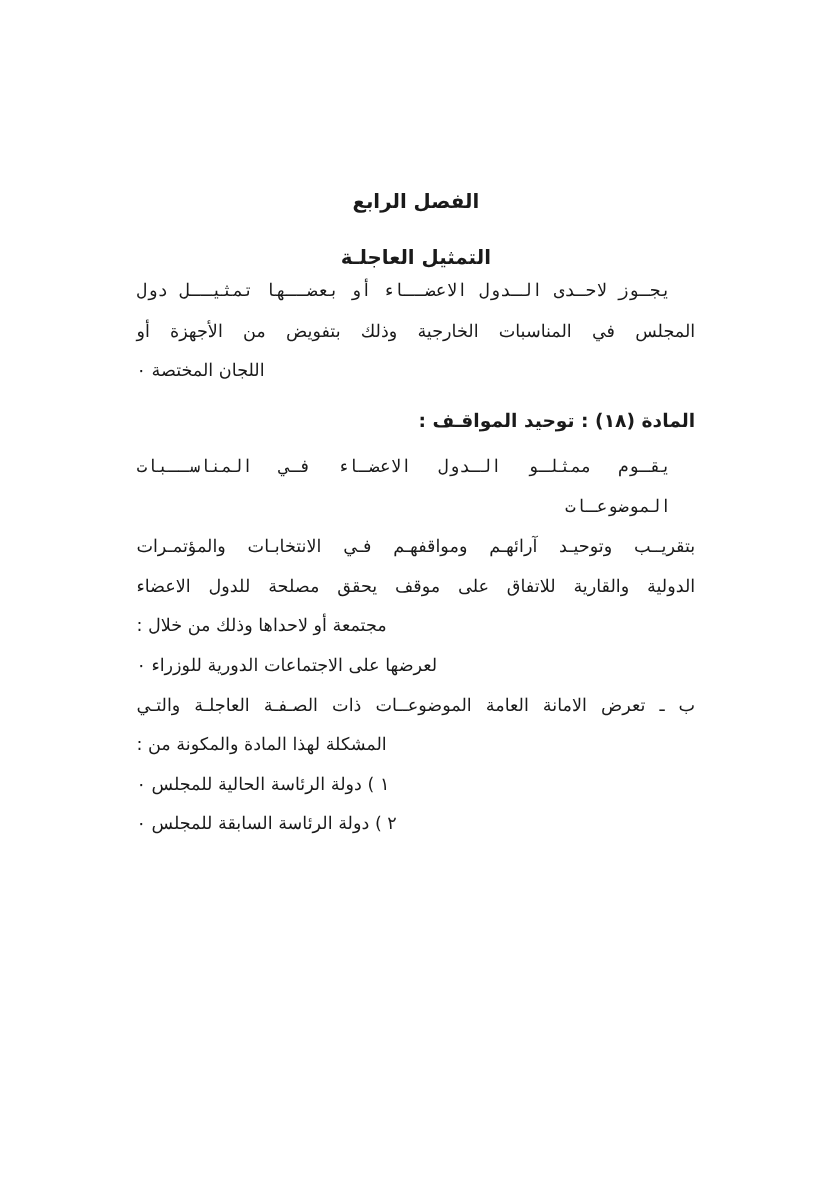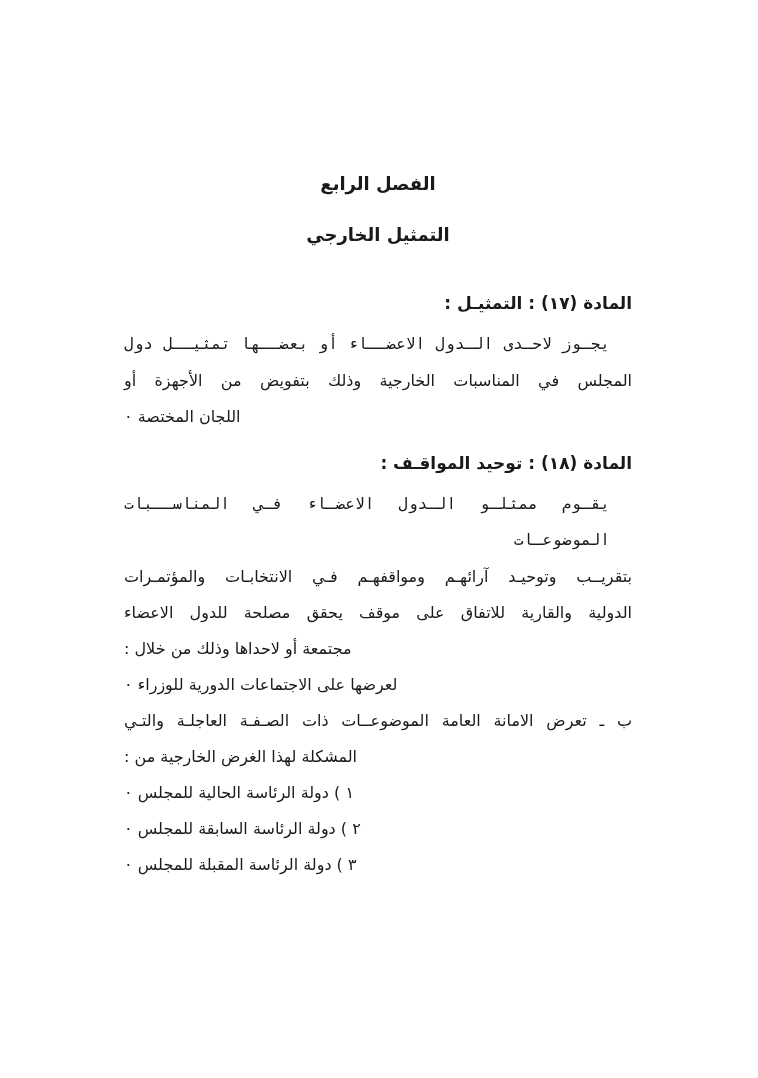--- a/index.html
+++ b/index.html
@@ -66,40 +66,38 @@
     letter-spacing: 2px;
   }
 </style>
 </head>
 <body>
 
 <div class="page">
   <div class="content">
 
     <div class="chapter-title">الفصل الرابع</div>
-    <div class="chapter-subtitle">التمثيل الخارجي</div>
+    <div class="chapter-subtitle">التمثيل العاجلـة</div>
 
-    <div class="article-heading first">المادة (١٧) : التمثيـل :</div>
 
     <div class="body-lines">
       <div class="line just indent-first">يجـوز لاحـدى الـدول الاعضــاء أو بعضــها تمثيــل دول</div>
       <div class="line just">المجلس في  المناسبات الخارجية وذلك بتفويض من الأجهزة أو</div>
       <div class="line">اللجان المختصة ٠</div>
     </div>
 
     <div class="article-heading second">المادة (١٨) : توحيد المواقـف :</div>
 
     <div class="body-lines">
       <div class="line just indent-first">يقـوم ممثلـو الـدول الاعضـاء فـي المناســبات الموضوعـات</div>
       <div class="line just">بتقريــب  وتوحيـد آرائهـم ومواقفهـم فـي الانتخابـات والمؤتمـرات</div>
       <div class="line just">الدولية والقارية للاتفاق على موقف يحقق مصلحة للدول  الاعضاء</div>
       <div class="line">مجتمعة أو لاحداها وذلك من خلال :</div>
       <div class="line indent-cont">لعرضها على الاجتماعات الدورية للوزراء ٠</div>
       <div class="line just">ب ـ تعرض الامانة العامة الموضوعــات ذات الصـفـة العاجلـة والتـي</div>
-      <div class="line">المشكلة لهذا الغرض الخارجية من :</div>
+      <div class="line">المشكلة لهذا المادة والمكونة من :</div>
       <div class="line num-item">١ ) دولة الرئاسة الحالية للمجلس ٠</div>
       <div class="line num-item">٢ ) دولة الرئاسة السابقة للمجلس ٠</div>
-      <div class="line num-item">٣ ) دولة الرئاسة المقبلة للمجلس ٠</div>
     </div>
 
   </div>
 
 </div>
 
 </body></html>

